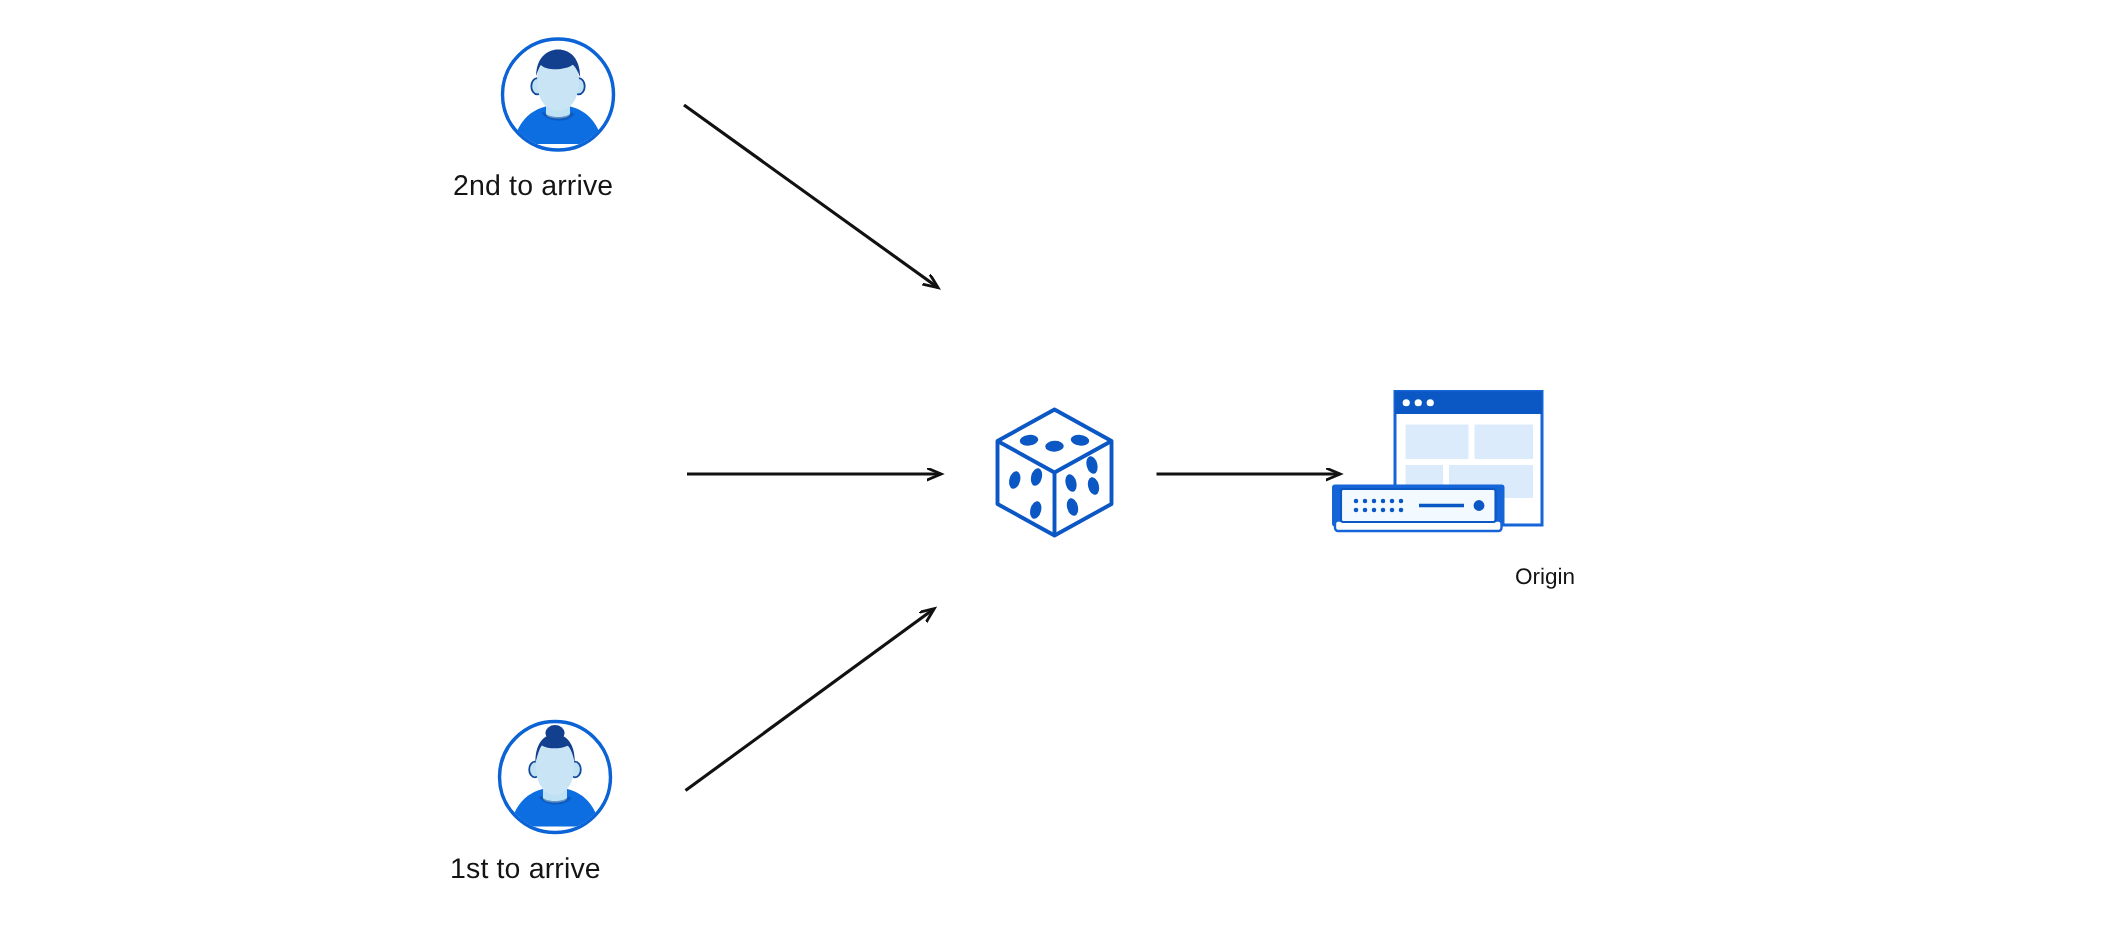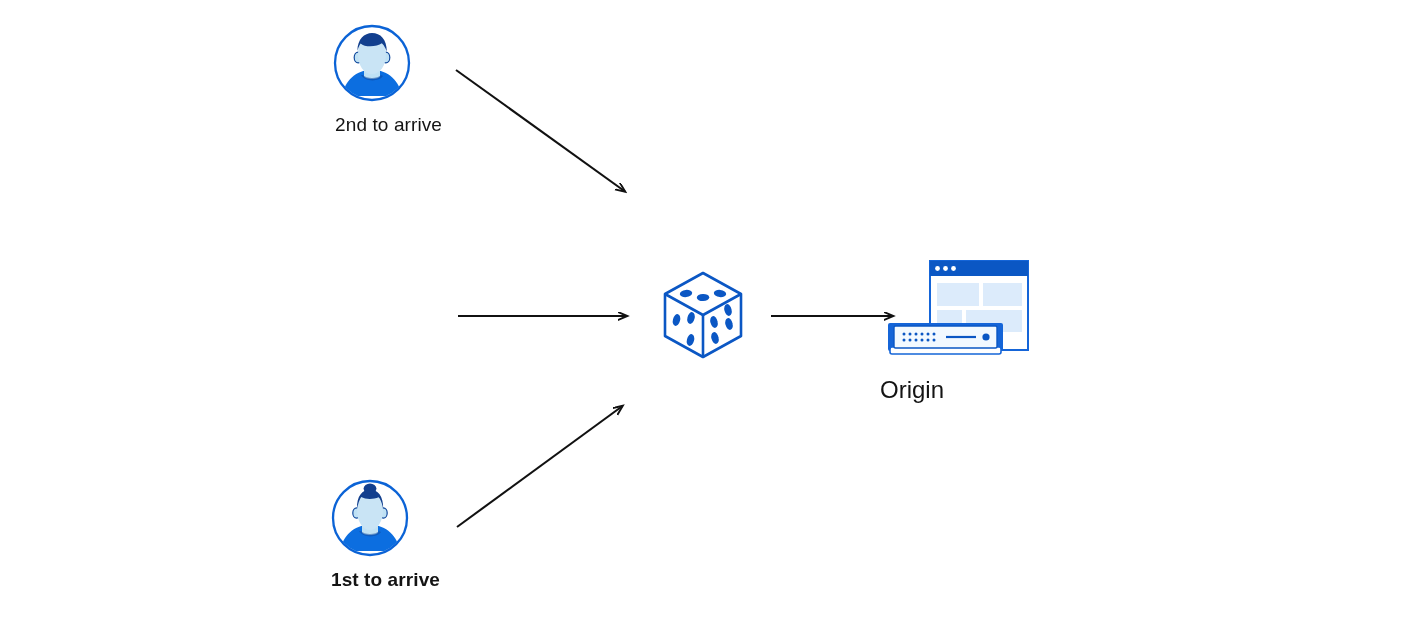--- a/index.html
+++ b/index.html
@@ -23,21 +23,21 @@
   .avatar-node { width: 140px; }
   .avatar-wrap {
     width: 140px;
     height: 78px;
     display: flex;
     justify-content: center;
     align-items: center;
   }
   .node-label {
     width: 100%;
-    text-align: right;
+    text-align: left;
     font-family: "Liberation Sans", sans-serif;
     font-size: 19px;
     color: #141414;
     letter-spacing: 0.1px;
     margin-top: 12px;
     white-space: nowrap;
   }
   .arrow-layer {
     position: absolute;
     left: 0; top: 0;
@@ -54,23 +54,23 @@
     position: absolute;
     width: 170px;
   }
   .origin-art {
     width: 170px;
     height: 112px;
     position: relative;
   }
   .origin-label {
     width: 170px;
-    text-align: left;
+    text-align: right;
     font-family: "Liberation Sans", sans-serif;
-    font-size: 24px;
+    font-size: 15px;
     color: #141414;
     margin-top: 6px;
     white-space: nowrap;
   }
 </style>
 </head>
 <body>
 
 <div id="canvas">
 
@@ -109,21 +109,21 @@
           <ellipse cx="52.8" cy="33.5" rx="4" ry="5.4" fill="#bfe1f4" stroke="#10489c" stroke-width="1.2"></ellipse>
           <path d="M25 30 c0 -12 6 -18 14 -18 s14 6 14 18 c0 12 -6 20 -14 20 s-14 -8 -14 -20 z" fill="#c9e4f5"></path>
           <path d="M24.4 27 c0 -12 7 -18 14.6 -18 c8.4 0 14.8 6.2 14.8 18.6 c0 0 -2.4 -6.6 -5 -8.4 c-4.6 3.6 -17 4.4 -21.2 0.2 c-1.6 2 -3.2 7.6 -3.2 7.6 z" fill="#123f8e"></path>
         </g>
       </svg>
     </div>
     <div class="node-label">2nd to arrive</div>
   </div>
 
 
-  <div class="node avatar-node" style="left:300px; top:479px;font-weight:bold;">
+  <div class="node avatar-node" style="left:300px; top:479px;">
     <div class="avatar-wrap">
       <svg width="78" height="78" viewBox="0 0 78 78">
         <circle cx="39" cy="39" r="37" fill="#ffffff" stroke="#0b63d6" stroke-width="2.3"></circle>
         <clipPath id="c1clip">
             <circle cx="39" cy="39" r="36"></circle>
           </clipPath>
         <g clip-path="url(#c1clip)">
           <path d="M39 46 c-17 0 -27 11 -30 26 l60 0 c-3 -15 -13 -26 -30 -26 z" fill="#0c6ee0"></path>
           <path d="M31 40 h16 v13 c0 4 -16 4 -16 0 z" fill="#bfe1f4"></path>
           <path d="M30 52 c3 4 15 4 18 0 l2 1 c-4 6 -18 6 -22 -1 z" fill="#10489c" opacity="0.5"></path>

